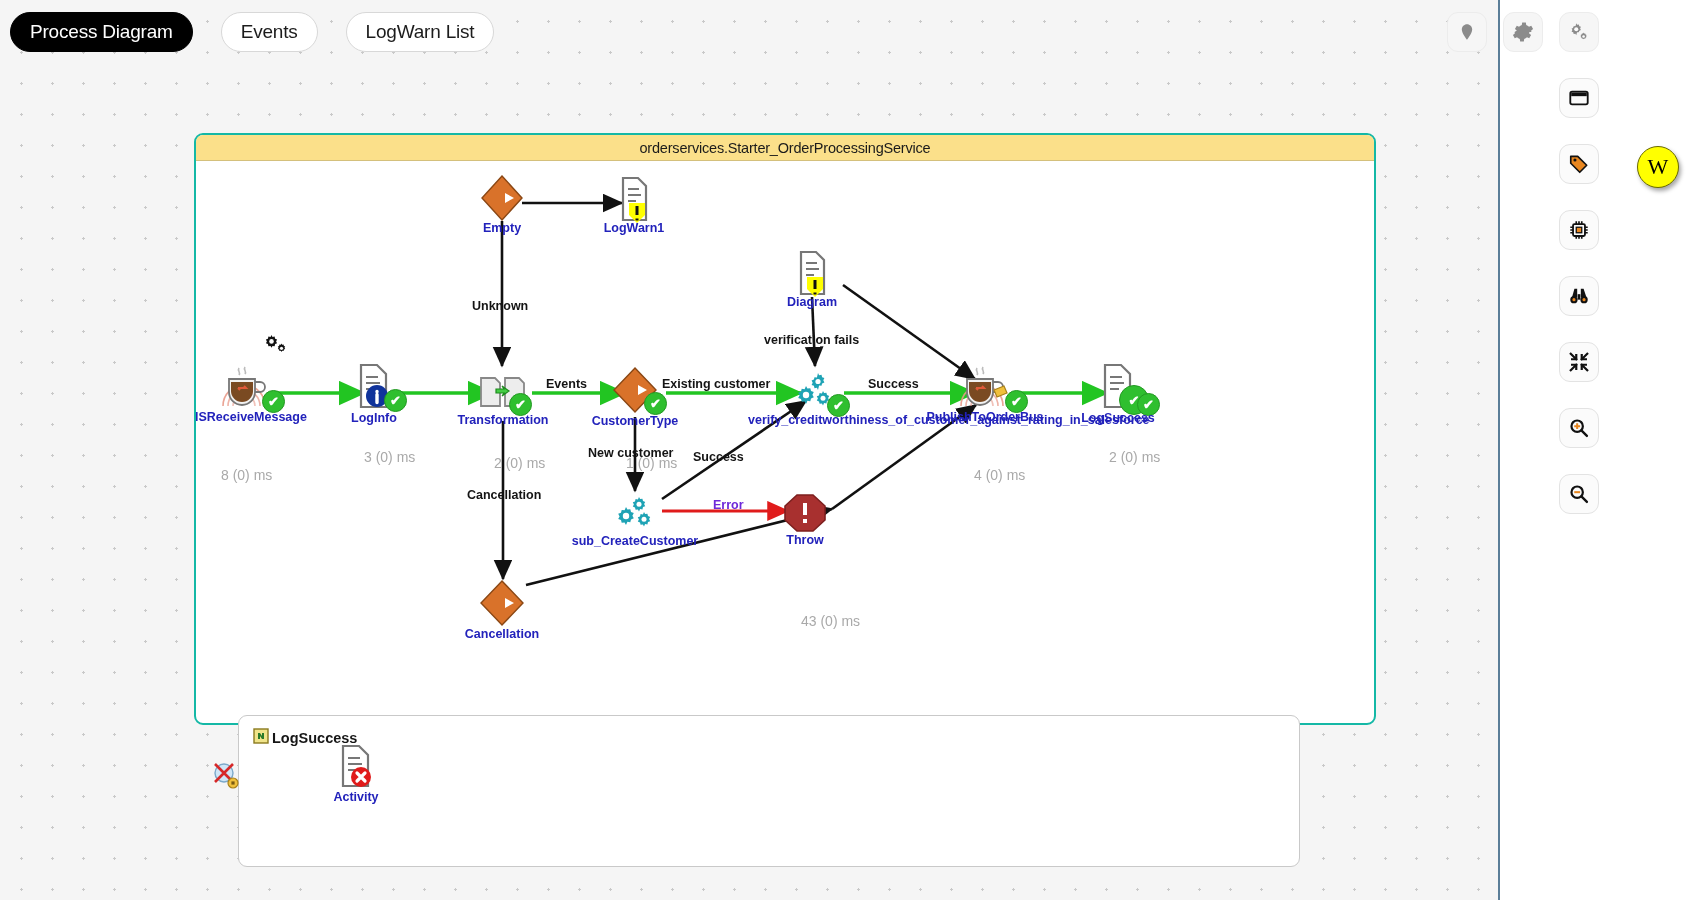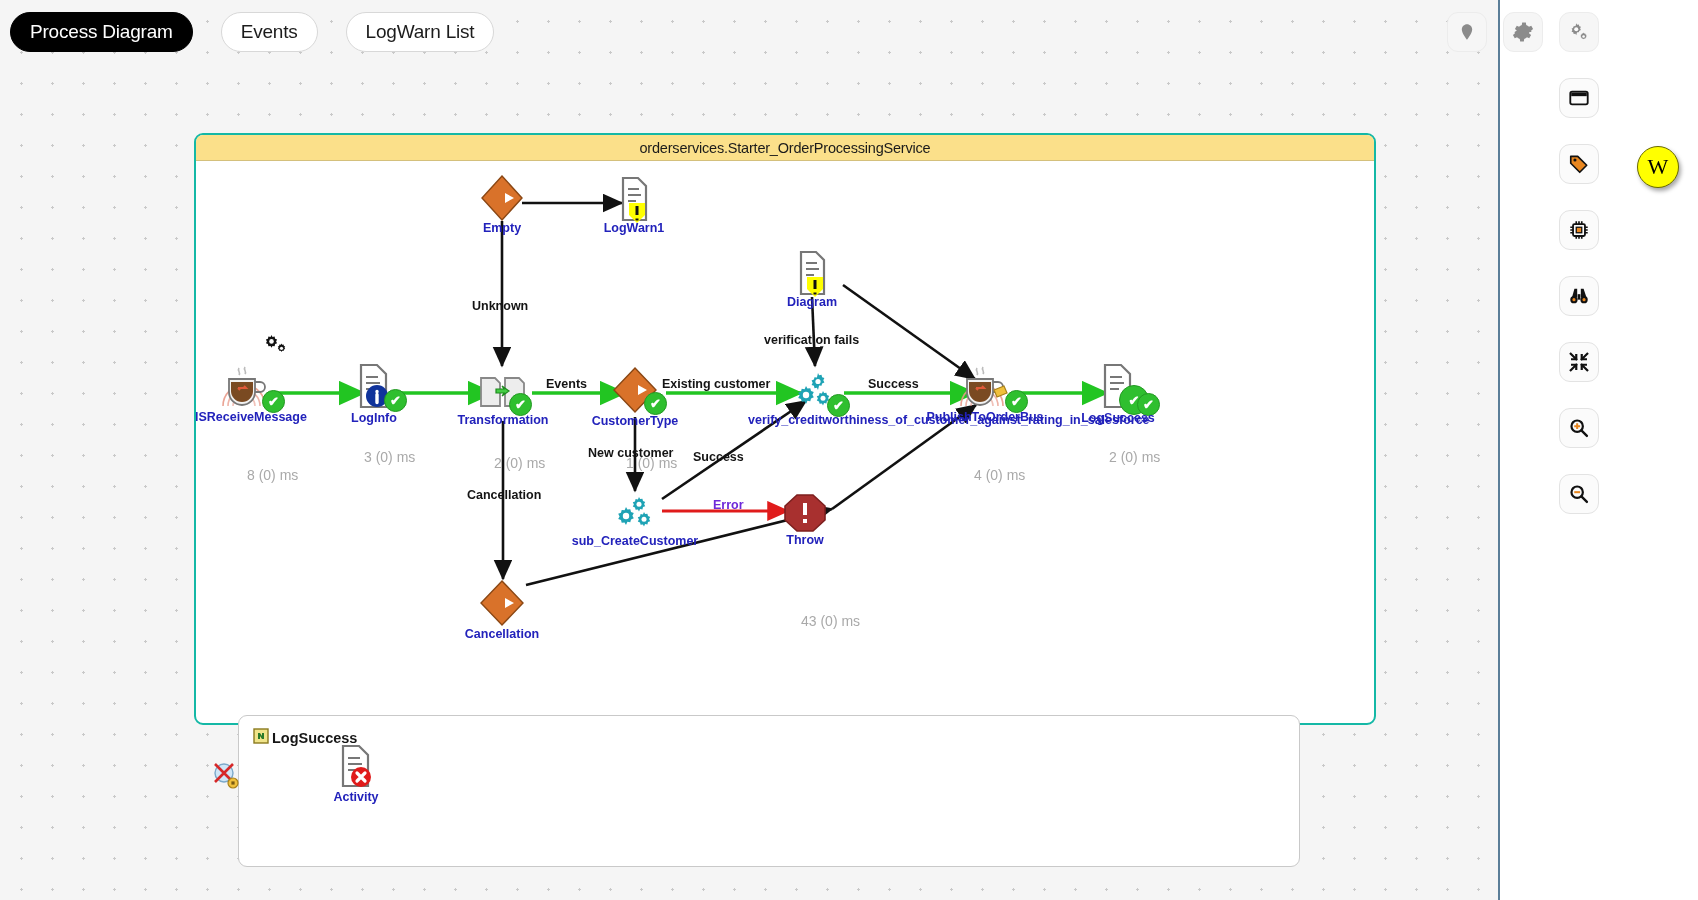--- a/index.html
+++ b/index.html
@@ -456,21 +456,21 @@
     <span class="edge-label" style="left:276px; top:138px">Unknown</span>
     <span class="edge-label" style="left:350px; top:216px">Events</span>
     <span class="edge-label" style="left:466px; top:216px">Existing customer</span>
     <span class="edge-label" style="left:568px; top:172px">verification fails</span>
     <span class="edge-label" style="left:672px; top:216px">Success</span>
     <span class="edge-label" style="left:392px; top:285px">New customer</span>
     <span class="edge-label" style="left:497px; top:289px">Success</span>
     <span class="edge-label" style="left:271px; top:327px">Cancellation</span>
     <span class="edge-label err" style="left:517px; top:337px">Error</span>
 
-    <span class="ms-label" style="left:51px;  top:306px">8 (0) ms</span>
+    <span class="ms-label" style="left:25px;  top:306px">8 (0) ms</span>
     <span class="ms-label" style="left:168px; top:288px">3 (0) ms</span>
     <span class="ms-label" style="left:298px; top:294px">2 (0) ms</span>
     <span class="ms-label" style="left:430px; top:294px">1 (0) ms</span>
     <span class="ms-label" style="left:778px; top:306px">4 (0) ms</span>
     <span class="ms-label" style="left:913px; top:288px">2 (0) ms</span>
     <span class="ms-label" style="left:605px; top:452px">43 (0) ms</span>
 
   </div>
 </div>
 

